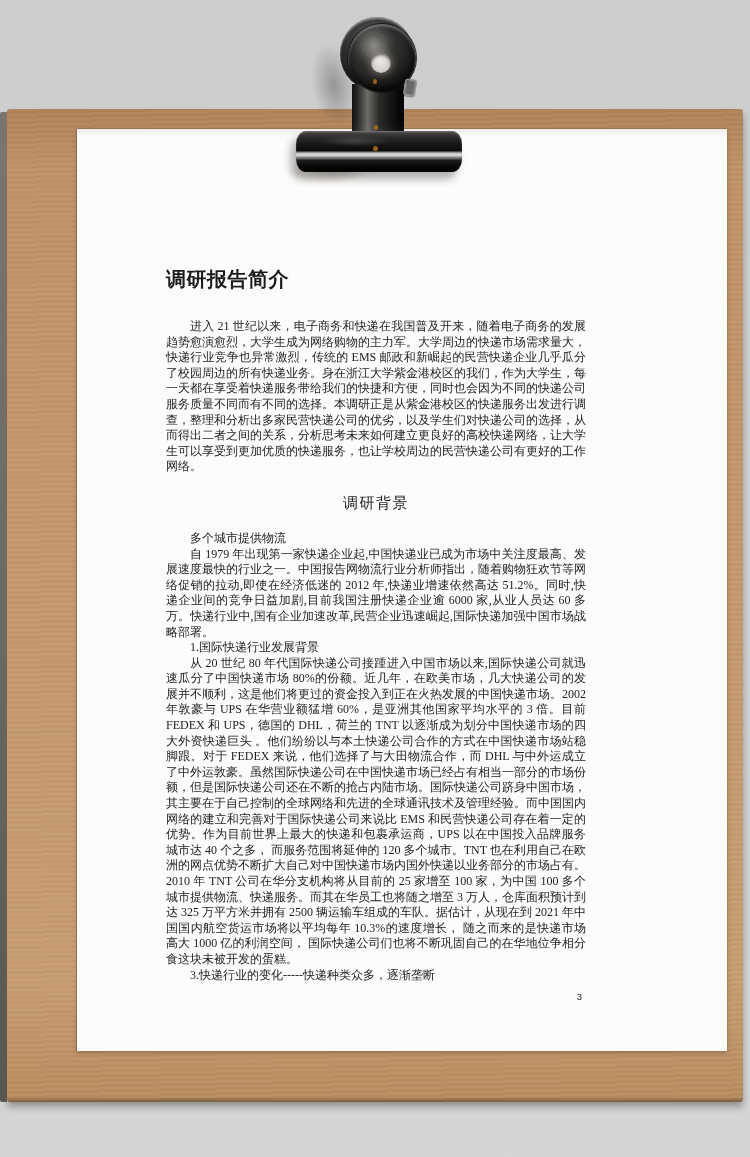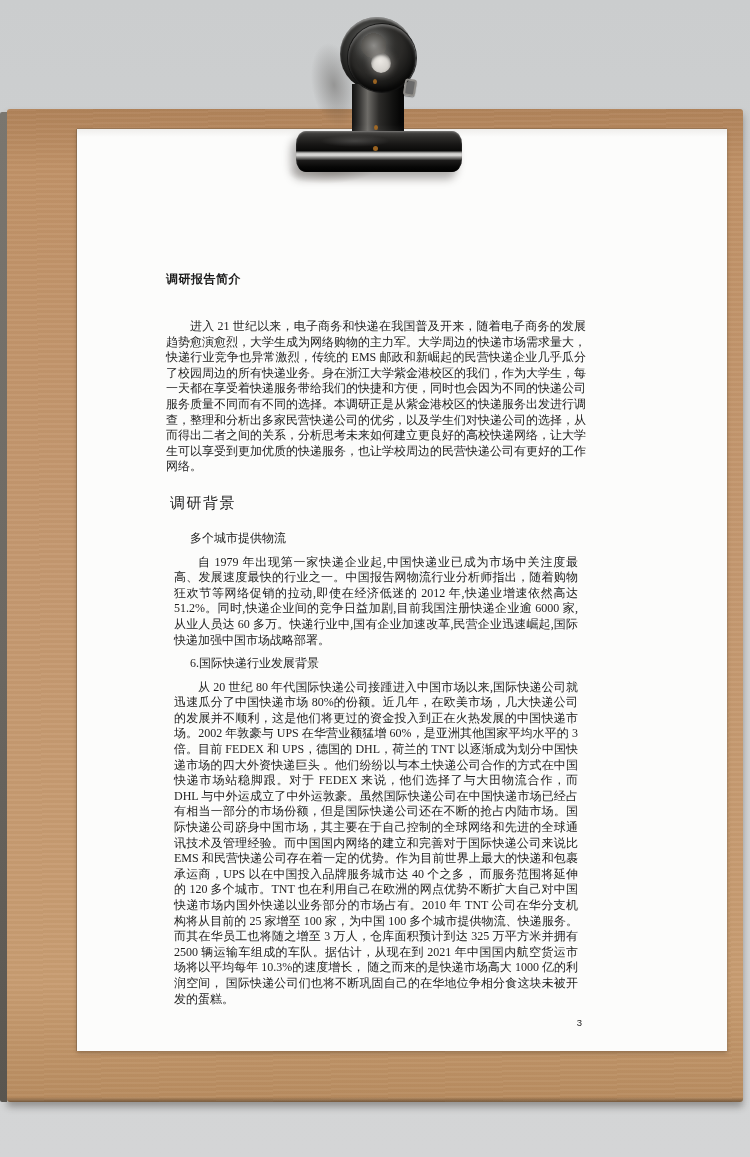--- a/index.html
+++ b/index.html
@@ -93,48 +93,49 @@
   }
   .glint { position:absolute; width:4px; height:5px; border-radius:50%; background:#a8added; background:#a96c22; opacity:0.9; }
   .glint.g1 { left:373px; top:79px; }
   .glint.g2 { left:374px; top:125px; }
   .glint.g3 { left:373px; top:146px; width:5px; }
   
   .doc {
     position:absolute; left:89px; top:140px; width:420px;
     color:#1c1c1c; font-size:12px; line-height:15.6px;
   }
-  .title { font-size:12px; font-weight:700; line-height:20px; letter-spacing:0.5px; }
+  .title { font-size:20px; font-weight:700; line-height:20px; letter-spacing:0.5px; }
   .intro { margin:30px 0 16px; text-align:justify; text-indent:2em; }
-  .section { margin:15px 4px 0; font-size:15px; font-weight:400; letter-spacing:1.5px; line-height:24px; }
+  .section { margin:15px 16px 0; font-size:15px; font-weight:400; letter-spacing:1.5px; line-height:24px;text-align:center; }
   .bodyflow { margin-top:16px; }
   .bodyflow .line { text-indent:2em; }
-  .bodyflow .para { margin:8px; text-align:justify; text-indent:2em; }
+  .bodyflow .para { margin:0; text-align:justify; text-indent:2em; }
   .pagenum {
     margin-top:6px; text-align:right; padding-right:4px;
     font-family:"Liberation Sans","DejaVu Sans",sans-serif; font-size:9.5px; color:#222;
   }
 </style>
 </head>
 <body>
 
 <div class="stage">
 
   <div class="board"></div>
 
   <div class="paper">
     <div class="doc">
       <div class="title">调研报告简介</div>
       <p class="intro">进入 21 世纪以来，电子商务和快递在我国普及开来，随着电子商务的发展趋势愈演愈烈，大学生成为网络购物的主力军。大学周边的快递市场需求量大，快递行业竞争也异常激烈，传统的 EMS 邮政和新崛起的民营快递企业几乎瓜分了校园周边的所有快递业务。身在浙江大学紫金港校区的我们，作为大学生，每一天都在享受着快递服务带给我们的快捷和方便，同时也会因为不同的快递公司服务质量不同而有不同的选择。本调研正是从紫金港校区的快递服务出发进行调查，整理和分析出多家民营快递公司的优劣，以及学生们对快递公司的选择，从而得出二者之间的关系，分析思考未来如何建立更良好的高校快递网络，让大学生可以享受到更加优质的快递服务，也让学校周边的民营快递公司有更好的工作网络。</p>
       <div class="section">调研背景</div>
       <div class="bodyflow">
         <div class="line">多个城市提供物流</div>
         <p class="para">自 1979 年出现第一家快递企业起,中国快递业已成为市场中关注度最高、发展速度最快的行业之一。中国报告网物流行业分析师指出，随着购物狂欢节等网络促销的拉动,即使在经济低迷的 2012 年,快递业增速依然高达 51.2%。同时,快递企业间的竞争日益加剧,目前我国注册快递企业逾 6000 家,从业人员达 60 多万。快递行业中,国有企业加速改革,民营企业迅速崛起,国际快递加强中国市场战略部署。</p>
-        <div class="line">6.国际快递行业发展背景</div>
+        <div class="line">1.国际快递行业发展背景</div>
         <p class="para">从 20 世纪 80 年代国际快递公司接踵进入中国市场以来,国际快递公司就迅速瓜分了中国快递市场 80%的份额。近几年，在欧美市场，几大快递公司的发展并不顺利，这是他们将更过的资金投入到正在火热发展的中国快递市场。2002 年敦豪与 UPS 在华营业额猛增 60%，是亚洲其他国家平均水平的 3 倍。目前 FEDEX 和 UPS，德国的 DHL，荷兰的 TNT 以逐渐成为划分中国快递市场的四大外资快递巨头 。他们纷纷以与本土快递公司合作的方式在中国快递市场站稳脚跟。对于 FEDEX 来说，他们选择了与大田物流合作，而 DHL 与中外运成立了中外运敦豪。虽然国际快递公司在中国快递市场已经占有相当一部分的市场份额，但是国际快递公司还在不断的抢占内陆市场。国际快递公司跻身中国市场，其主要在于自己控制的全球网络和先进的全球通讯技术及管理经验。而中国国内网络的建立和完善对于国际快递公司来说比 EMS 和民营快递公司存在着一定的优势。作为目前世界上最大的快递和包裹承运商，UPS 以在中国投入品牌服务城市达 40 个之多， 而服务范围将延伸的 120 多个城市。TNT 也在利用自己在欧洲的网点优势不断扩大自己对中国快递市场内国外快递以业务部分的市场占有。2010 年 TNT 公司在华分支机构将从目前的 25 家增至 100 家，为中国 100 多个城市提供物流、快递服务。而其在华员工也将随之增至 3 万人，仓库面积预计到达 325 万平方米并拥有 2500 辆运输车组成的车队。据估计，从现在到 2021 年中国国内航空货运市场将以平均每年 10.3%的速度增长， 随之而来的是快递市场高大 1000 亿的利润空间， 国际快递公司们也将不断巩固自己的在华地位争相分食这块未被开发的蛋糕。</p>
+        <div class="line">3.快递行业的变化-----快递种类众多，逐渐垄断</div>
       </div>
       <div class="pagenum">3</div>
     </div>
   </div>
 
   <div class="clip-wall-shadow"></div>
   <div class="clip-paper-shadow"></div>
   <div class="clip-head-back"></div>
   <div class="clip-neck"></div>
   <div class="clip-head"></div>

